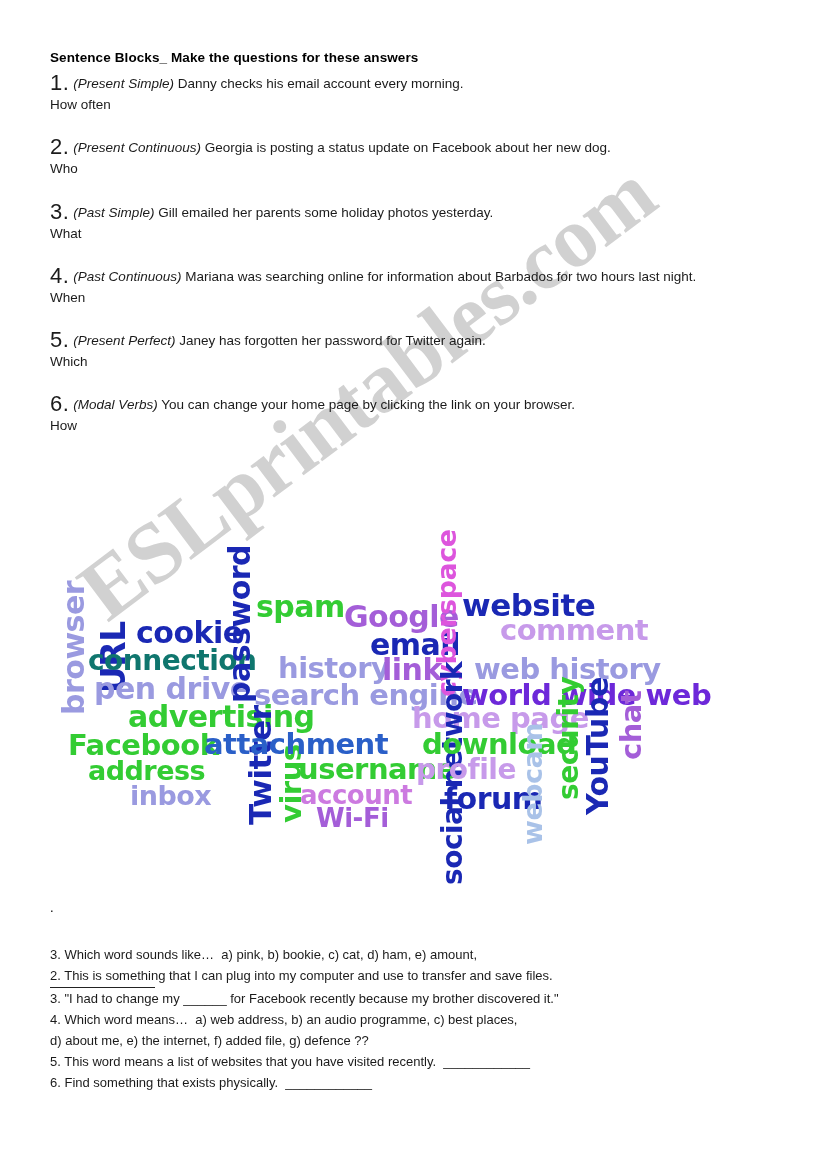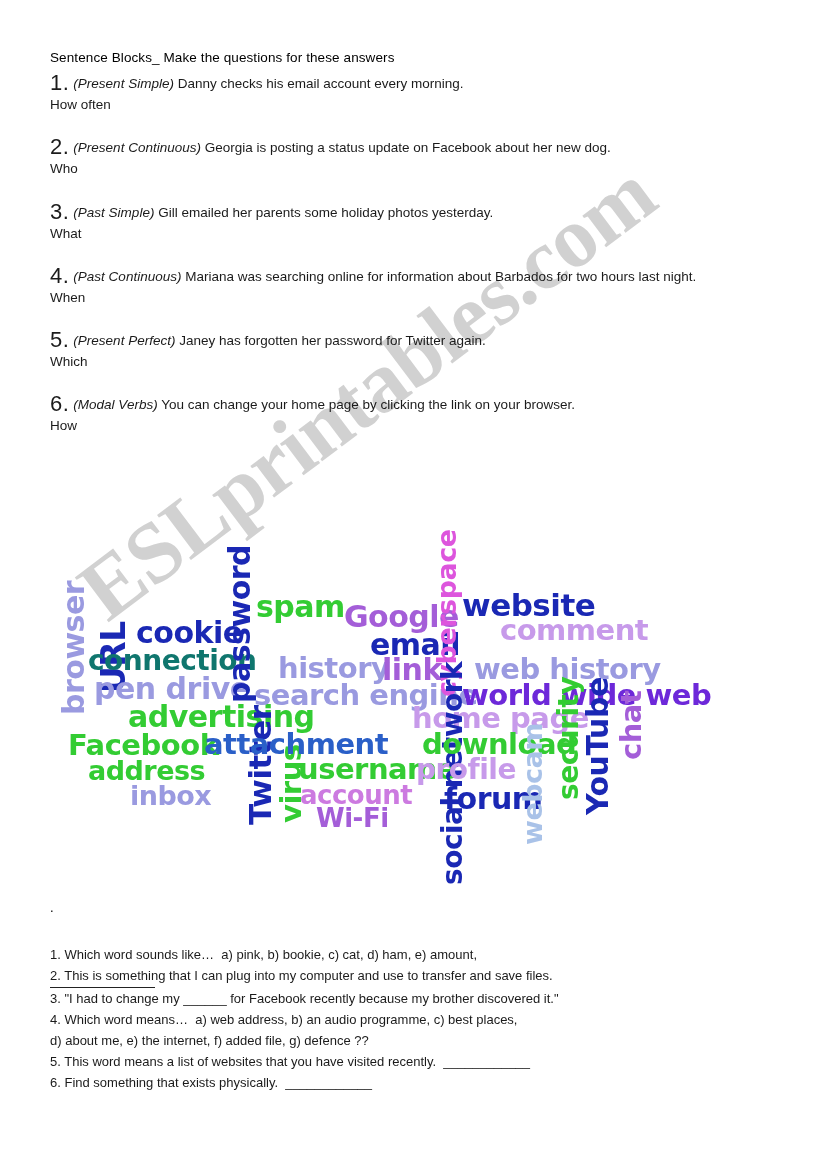--- a/index.html
+++ b/index.html
@@ -47,21 +47,21 @@
   
   #sheet {
     position: absolute;
     left: 50px;
     top: 50px;
     width: 700px;
     z-index: 10;
   }
   .sheet-title {
     font-size: 13.5px;
-    font-weight: 400;
+    font-weight: 700;
     letter-spacing: .1px;
     margin: 0 0 6px 0;
     line-height: 1.2;
   }
   .qitem {
     margin: 0 0 22px 0;
     line-height: 1.42;
   }
   .qitem:first-of-type { margin-top: 0; }
   .qline {
@@ -208,21 +208,21 @@
       <span class="w rot" style="color: rgb(169, 194, 232); font-size: 27px; left: 470px; top: 290px;">webcam</span>
       <span class="w rot" style="color: rgb(51, 204, 51); font-size: 28px; left: 506px; top: 245px;">security</span>
       <span class="w rot" style="color: rgb(26, 40, 180); font-size: 30px; left: 534px; top: 260px;">YouTube</span>
       <span class="w rot" style="color: rgb(164, 94, 216); font-size: 29px; left: 568px; top: 205px;">chat</span>
     </div>
 
   <div id="stray-period">.</div>
 
   <div id="bottomblock">
       <div>
-        <div class="bline">1. Which word sounds like…  a) pink, b) bookie, c) cat, d) ham, e) amount,</div>
+        <div class="bline">3. Which word sounds like…  a) pink, b) bookie, c) cat, d) ham, e) amount,</div>
       </div>
       <div>
         <div class="bline">2. This is something that I can plug into my computer and use to transfer and save files.</div>
         <span class="blank-rule"></span>
       </div>
       <div>
         <div class="bline">3. "I had to change my ______ for Facebook recently because my brother discovered it."</div>
       </div>
       <div>
         <div class="bline">4. Which word means…  a) web address, b) an audio programme, c) best places,</div>

